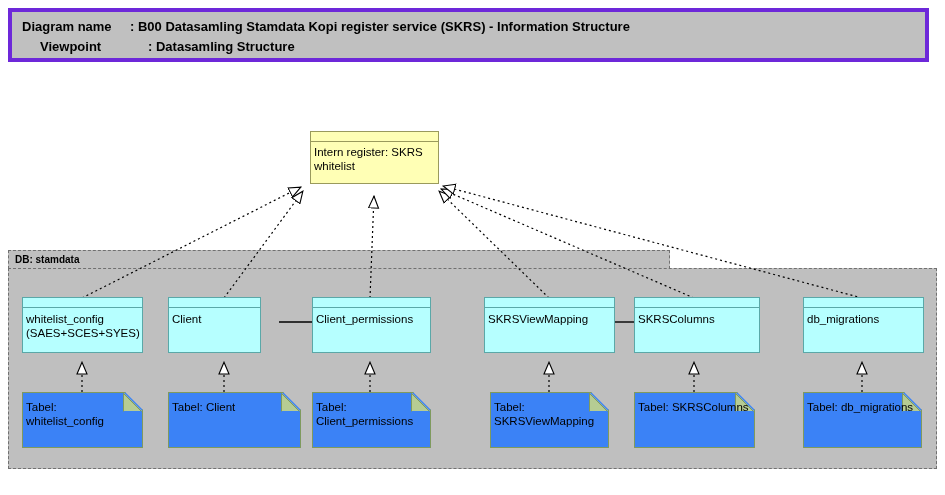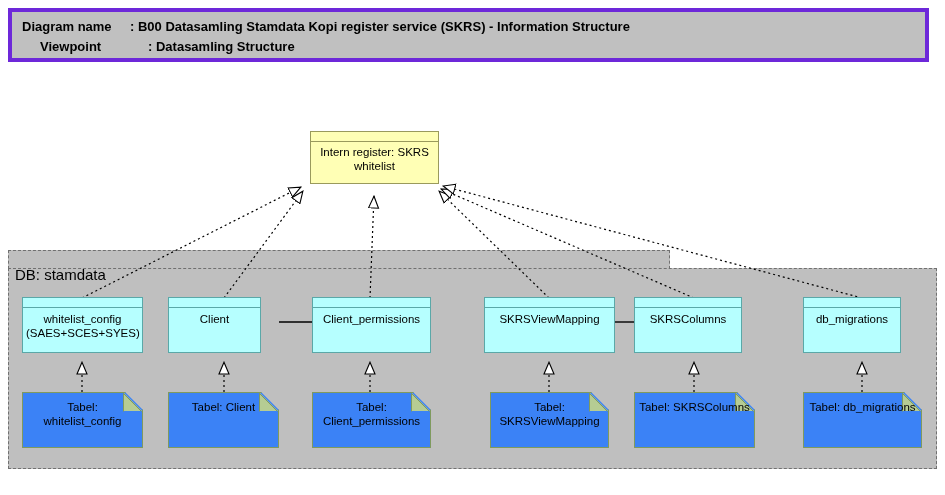--- a/index.html
+++ b/index.html
@@ -81,37 +81,37 @@
     top: 18px;
     width: 929px;
     height: 201px;
     background: #bfbfbf;
     border: 1px dashed #707070;
     box-sizing: border-box;
   }
   #group-db .grp-label {
     position: absolute;
     left: 7px;
-    top: 16px;
-    font-size: 15px;
+    top: 4px;
+    font-size: 10px;
     color: #000000;
     z-index: 4;
     white-space: nowrap;
+    font-weight: bold;
   }
 
   
   .node {
     position: absolute;
     box-sizing: border-box;
   }
   .node .label {
     position: absolute;
     left: 3px;
     right: 3px;
-    text-align: center;
     font-size: 11.5px;
     line-height: 14px;
     color: #000000;
     white-space: pre-line;
   }
 
   
   .obj {
     border: 1px solid #9a9a5c;
     background: #ffffb5;
@@ -260,40 +260,40 @@
   <div class="node dataobj" style="left:312px; top:297px; width:119px; height:56px;">
     <div class="band"></div>
     <div class="label">Client_permissions</div>
   </div>
 
   <div class="node dataobj" style="left:484px; top:297px; width:131px; height:56px;">
     <div class="band"></div>
     <div class="label">SKRSViewMapping</div>
   </div>
 
-  <div class="node dataobj" style="left:634px; top:297px; width:108px; height:56px;">
+  <div class="node dataobj" style="left:634px; top:297px; width:126px; height:56px;">
     <div class="band"></div>
     <div class="label">SKRSColumns</div>
   </div>
 
-  <div class="node dataobj" style="left:803px; top:297px; width:98px; height:56px;">
+  <div class="node dataobj" style="left:803px; top:297px; width:121px; height:56px;">
     <div class="band"></div>
     <div class="label">db_migrations</div>
   </div>
 
   <div class="node artifact" style="left:22px; top:392px; width:121px; height:56px;">
     <div class="fold"></div>
     <svg class="fold-edge" viewBox="0 0 19 19">
       <path d="M 0.5 0.5 L 18.5 18.5 M 0.5 0.5 L 0.5 18.5" stroke="#7f9a5e" stroke-width="1" fill="none"></path>
     </svg>
     <div class="label">Tabel:
 whitelist_config</div>
   </div>
 
-  <div class="node artifact" style="left:168px; top:392px; width:111px; height:56px;">
+  <div class="node artifact" style="left:168px; top:392px; width:133px; height:56px;">
     <div class="fold"></div>
     <svg class="fold-edge" viewBox="0 0 19 19">
       <path d="M 0.5 0.5 L 18.5 18.5 M 0.5 0.5 L 0.5 18.5" stroke="#7f9a5e" stroke-width="1" fill="none"></path>
     </svg>
     <div class="label">Tabel: Client</div>
   </div>
 
   <div class="node artifact" style="left:312px; top:392px; width:119px; height:56px;">
     <div class="fold"></div>
     <svg class="fold-edge" viewBox="0 0 19 19">

